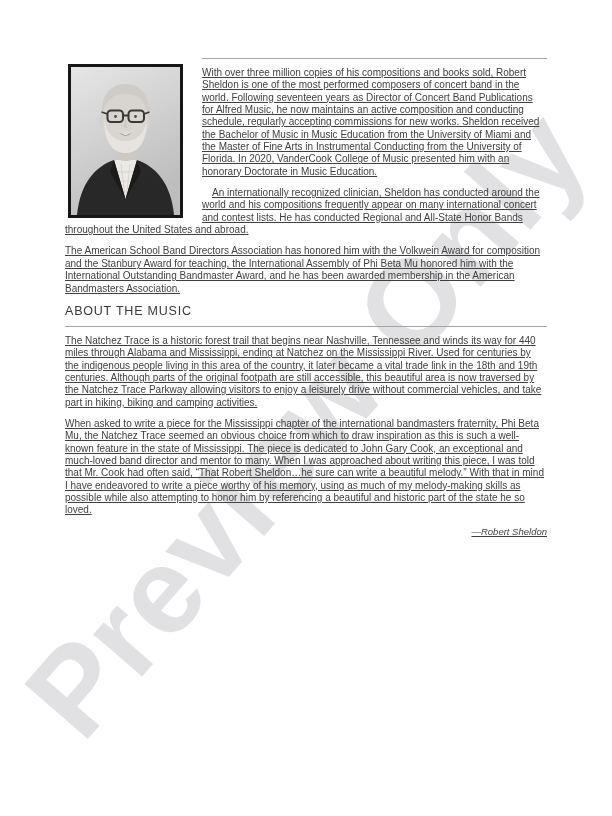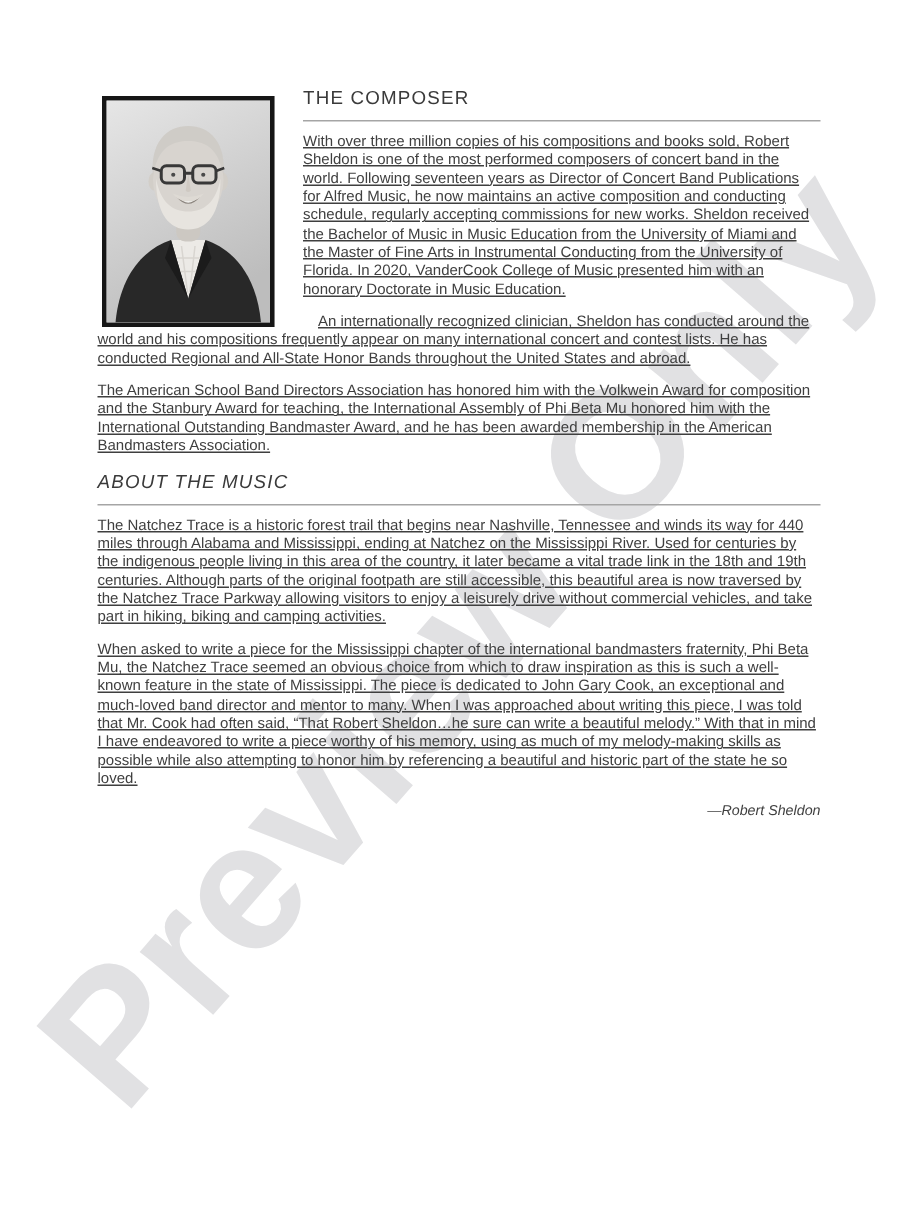--- a/index.html
+++ b/index.html
@@ -32,21 +32,21 @@
     color: #3f3f3f;
   }
   .section-heading {
     font-size: 12.5px;
     line-height: 15px;
     font-weight: 400;
     letter-spacing: 0.8px;
     color: #3a3a3a;
     margin: 0 0 7px 0;
   }
-  .heading-about { margin-top: 6px; font-style: italic; }
+  .heading-about { margin-top: 6px; }
   .rule {
     display: flow-root;
     height: 0;
     border-top: 1px solid #a5a5a5;
     margin: 0 0 8px 0;
   }
   .body-text {
     font-size: 10px;
     line-height: 12.35px;
     margin: 0 0 9px 0;
@@ -64,20 +64,21 @@
     background: #d6d6d6;
     line-height: 0;
   }
   .signature {
     text-align: right;
     font-style: italic;
     font-size: 9.5px;
     line-height: 12px;
     margin: 0;
     color: #3f3f3f;
+    text-decoration: underline;
   }
   section { clear: none; }
 </style>
 </head>
 <body>
 
 <div class="page">
 
   <div class="watermark">Preview Only</div>
 
@@ -122,21 +123,20 @@
           <circle cx="44.5" cy="49.5" r="1.4" fill="#4a4a4a"></circle>
           <circle cx="64.5" cy="49.5" r="1.4" fill="#4a4a4a"></circle>
 
           <rect x="36.5" y="43.5" width="15.5" height="11.5" rx="3.5" fill="none" stroke="#383838" stroke-width="2"></rect>
           <rect x="57.5" y="43.5" width="15.5" height="11.5" rx="3.5" fill="none" stroke="#383838" stroke-width="2"></rect>
           <path d="M52,48.5 L57.5,48.5" stroke="#383838" stroke-width="2"></path>
           <path d="M36.5,47 L30.5,45 M73,47 L78.5,45" stroke="#383838" stroke-width="1.6"></path>
         </svg>
       </figure>
 
-      <h1 class="section-heading">THE COMPOSER</h1>
       <div class="rule"></div>
 
       <p class="body-text">With over three million copies of his compositions and books sold, Robert Sheldon is one of the most performed composers of concert band in the world. Following seventeen years as Director of Concert Band Publications for Alfred Music, he now maintains an active composition and conducting schedule, regularly accepting commissions for new works. Sheldon received the Bachelor of Music in Music Education from the University of Miami and the Master of Fine Arts in Instrumental Conducting from the University of Florida. In 2020, VanderCook College of Music presented him with an honorary Doctorate in Music Education.</p>
       <p class="body-text indent">An internationally recognized clinician, Sheldon has conducted around the world and his compositions frequently appear on many international concert and contest lists. He has conducted Regional and All-State Honor Bands throughout the United States and abroad.</p>
       <p class="body-text">The American School Band Directors Association has honored him with the Volkwein Award for composition and the Stanbury Award for teaching, the International Assembly of Phi Beta Mu honored him with the International Outstanding Bandmaster Award, and he has been awarded membership in the American Bandmasters Association.</p>
     </section>
 
     <section style="clear: both;">
       <h1 class="section-heading heading-about">ABOUT THE MUSIC</h1>
       <div class="rule"></div>

